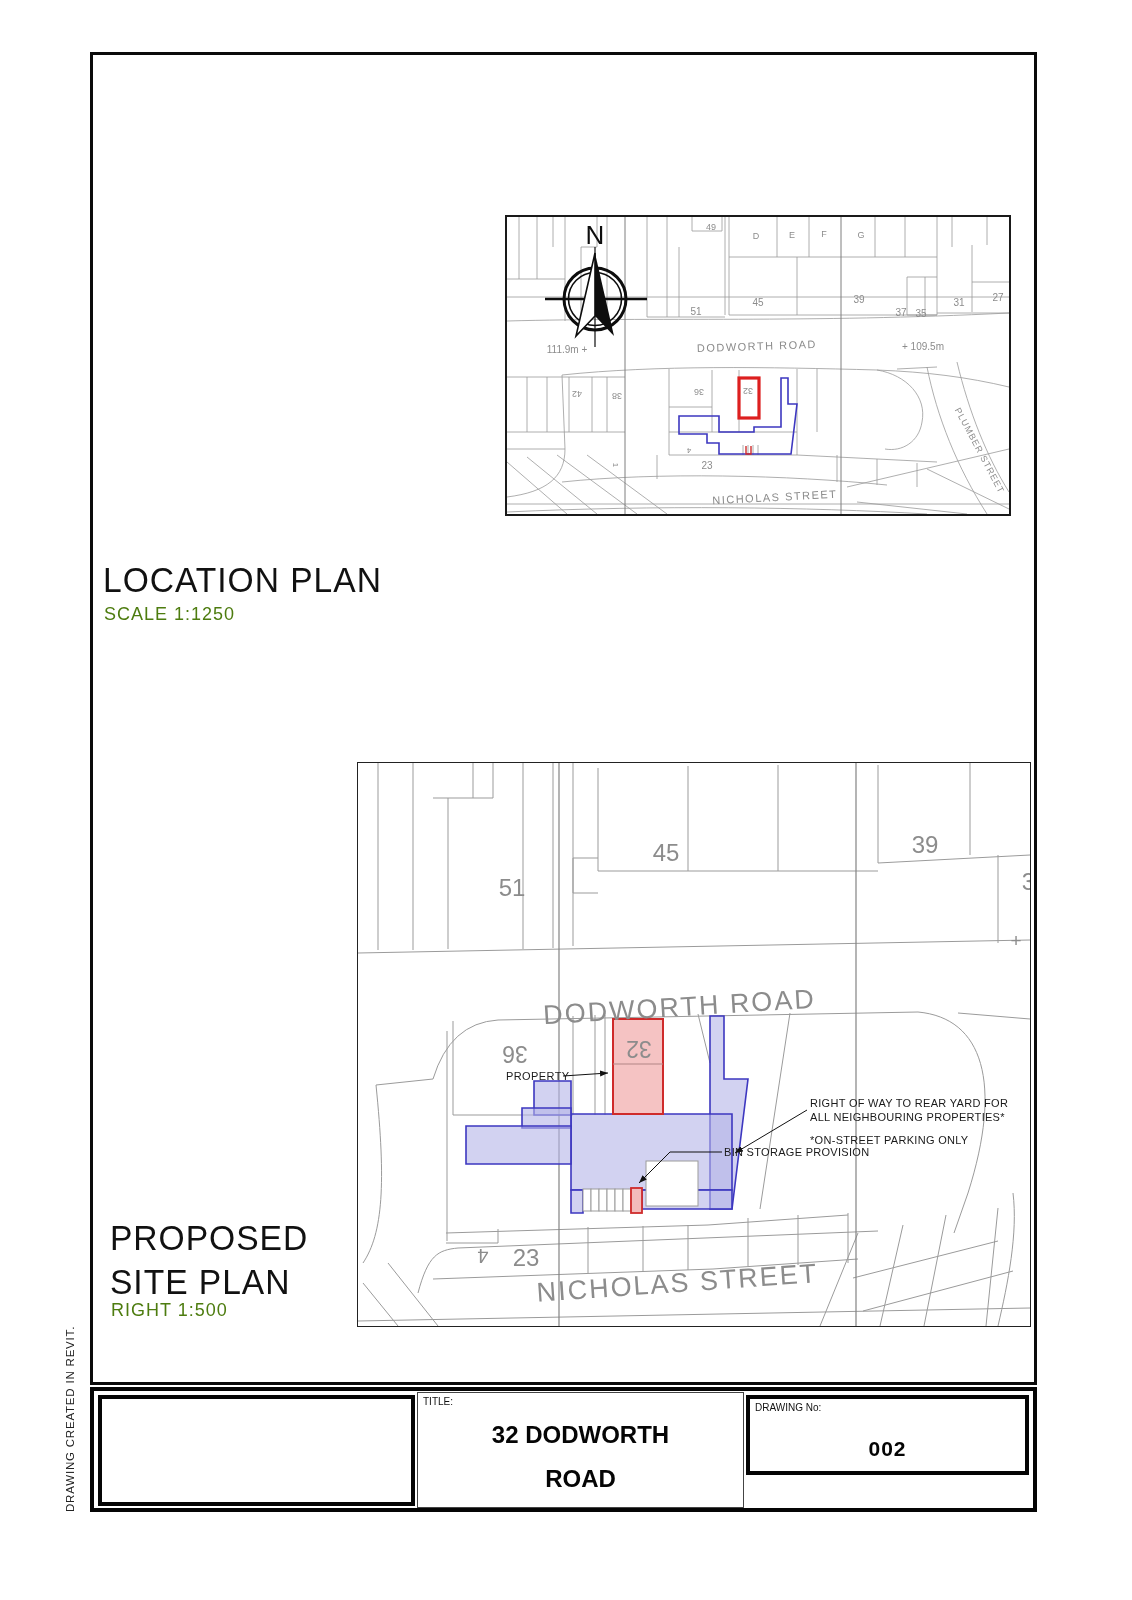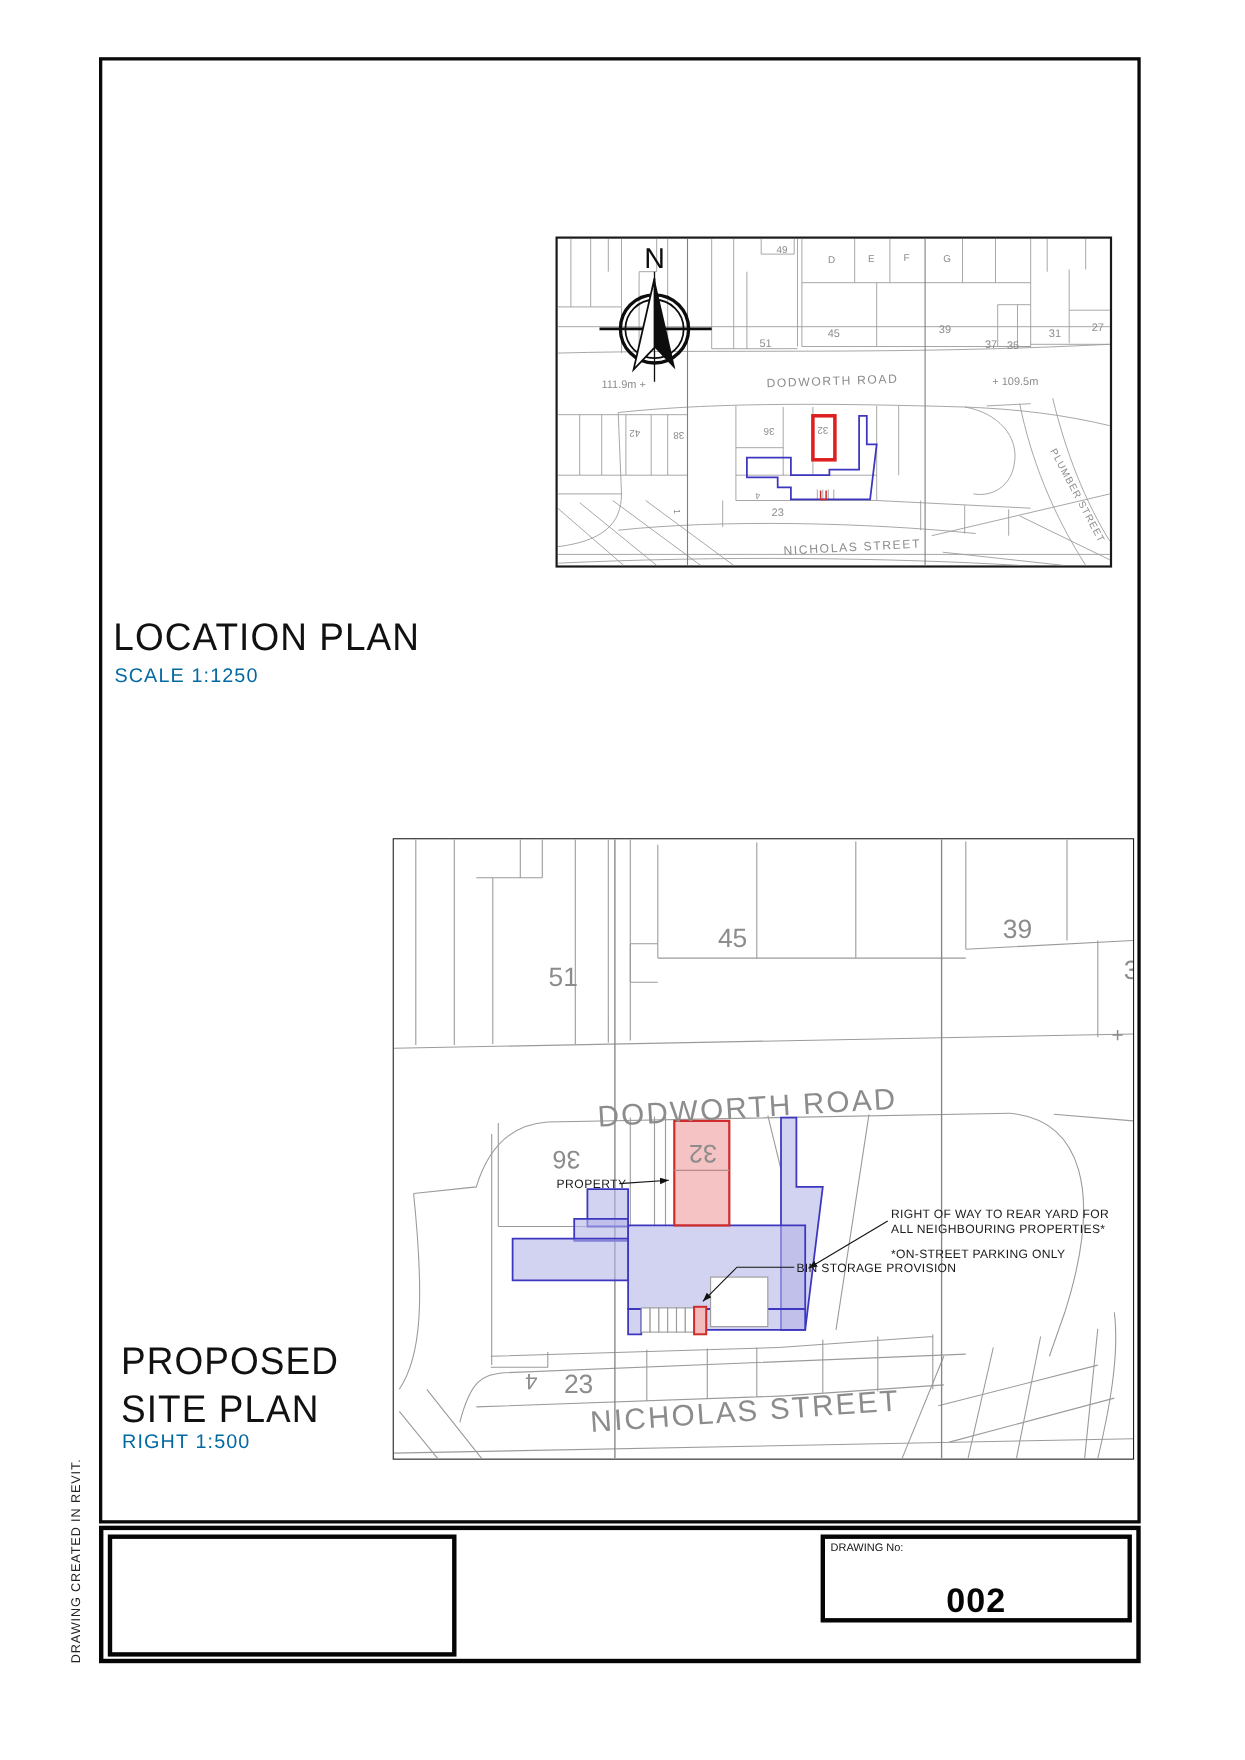--- a/index.html
+++ b/index.html
@@ -3,27 +3,27 @@
 <meta charset="utf-8">
 <style>
   html,body{margin:0;padding:0;background:#ffffff;}
   body{width:1132px;height:1600px;position:relative;font-family:"Liberation Sans",sans-serif;overflow:hidden;}
   .abs{position:absolute;}
   #sheet-border{left:90px;top:52px;width:947px;height:1333px;border:3px solid #0a0a0a;box-sizing:border-box;}
   #location-plan-frame{left:505px;top:215px;width:502px;height:297px;border:2px solid #1a1a1a;box-sizing:content-box;background:#fff;}
   #site-plan-frame{left:357px;top:762px;width:672px;height:563px;border:1px solid #222;background:#fff;}
   svg{display:block;}
   .heading-big{font-size:35px;color:#111;letter-spacing:1px;transform:scaleX(.96);transform-origin:left;}
-  .heading-scale{font-size:18px;color:#0369a1;letter-spacing:1px;text-align:right;}
+  .heading-scale{font-size:18px;color:#4d7c0f;letter-spacing:1px;text-align:right;}
   #titleblock{left:90px;top:1387px;width:947px;height:125px;border:4px solid #050505;box-sizing:border-box;background:#fff;}
   .tb-box-thick{position:absolute;border:4px solid #050505;box-sizing:border-box;background:#fff;}
   .tb-box-thin{position:absolute;border:1px solid #444;box-sizing:border-box;background:#fff;}
   .tb-label{position:absolute;left:5px;top:3px;font-size:10px;color:#111;}
   .tb-title-line{position:absolute;width:100%;text-align:center;font-weight:bold;font-size:24px;color:#050505;}
-  .tb-dno{position:absolute;width:100%;text-align:center;font-weight:bold;font-size:31px;color:#050505;letter-spacing:1px;}
+  .tb-dno{position:absolute;width:100%;text-align:center;font-weight:bold;font-size:21px;color:#050505;letter-spacing:1px;}
   #revit-note{left:64px;top:1512px;transform:rotate(-90deg);transform-origin:0 0;white-space:nowrap;font-size:11.5px;letter-spacing:.8px;color:#222;}
 </style>
 </head>
 <body>
 
 <div class="abs" id="sheet-border"></div>
 
 <div class="abs" id="revit-note">DRAWING CREATED IN REVIT.</div>
 
 <div class="abs" id="location-plan-frame">
@@ -200,17 +200,22 @@
       </g>
 </svg>
 </div>
 
 <div class="abs heading-big" style="left:110px;top:1218px;">PROPOSED</div>
 <div class="abs heading-big" style="left:110px;top:1262px;">SITE PLAN</div>
 <div class="abs heading-scale" style="left:111px;top:1300px;">RIGHT  1:500</div>
 
 <div class="abs" id="titleblock">
   <div class="tb-box-thick" style="left:4px;top:4px;width:317px;height:111px;"></div>
+  <div class="tb-box-thin" style="left:323px;top:1px;width:327px;height:116px;">
+    <div class="tb-label">TITLE:</div>
+    <div class="tb-title-line" style="top:28px;">32 DODWORTH</div>
+    <div class="tb-title-line" style="top:72px;">ROAD</div>
+  </div>
   <div class="tb-box-thick" style="left:652px;top:4px;width:283px;height:80px;">
     <div class="tb-label">DRAWING No:</div>
     <div class="tb-dno" style="top:38px;">002</div>
   </div>
 </div>
 
 </body></html>

